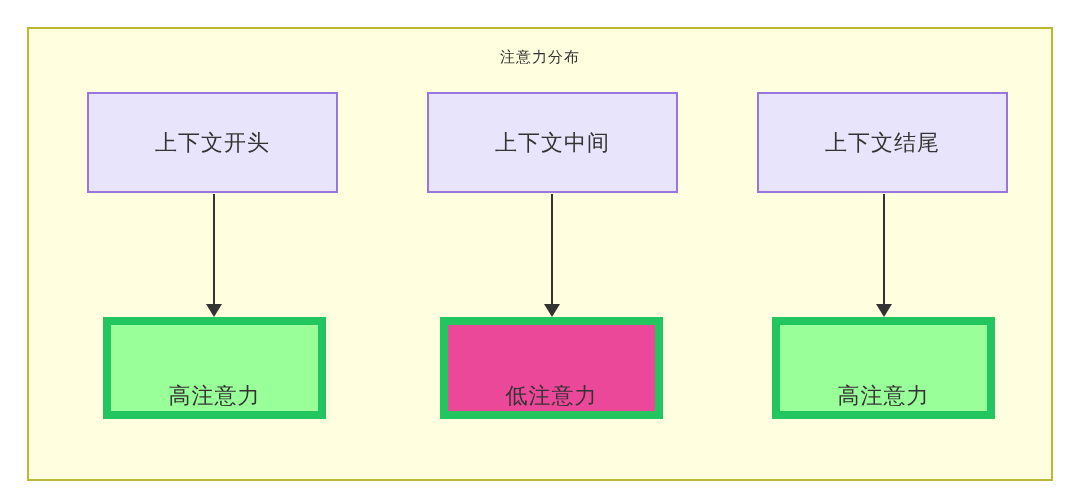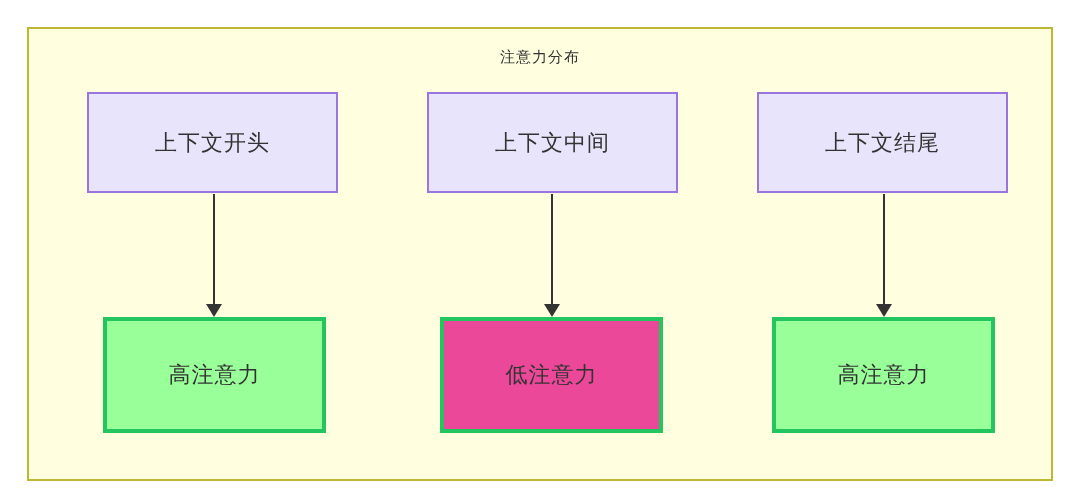--- a/index.html
+++ b/index.html
@@ -64,25 +64,25 @@
   }
 
   .node-top-1 { left: 87px;  top: 92px; }
   .node-top-2 { left: 427px; top: 92px; }
   .node-top-3 { left: 757px; top: 92px; }
 
   
   .node-bottom {
     position: absolute;
     width: 223px;
-    height: 116px;
-    border: 4px solid #22c55e;
+    height: 102px;
+    border: 8px solid #22c55e;
     box-sizing: border-box;
     display: flex;
-    align-items: center;
+    align-items: flex-end;
     justify-content: center;
   }
   .node-bottom .node-label {
     font-size: 22px;
     color: #333333;
     letter-spacing: 1px;
   }
 
   .node-bottom-1 { left: 103px; top: 317px; background: #99ff99; }
   .node-bottom-2 { left: 440px; top: 317px; background: #ec4899; }

